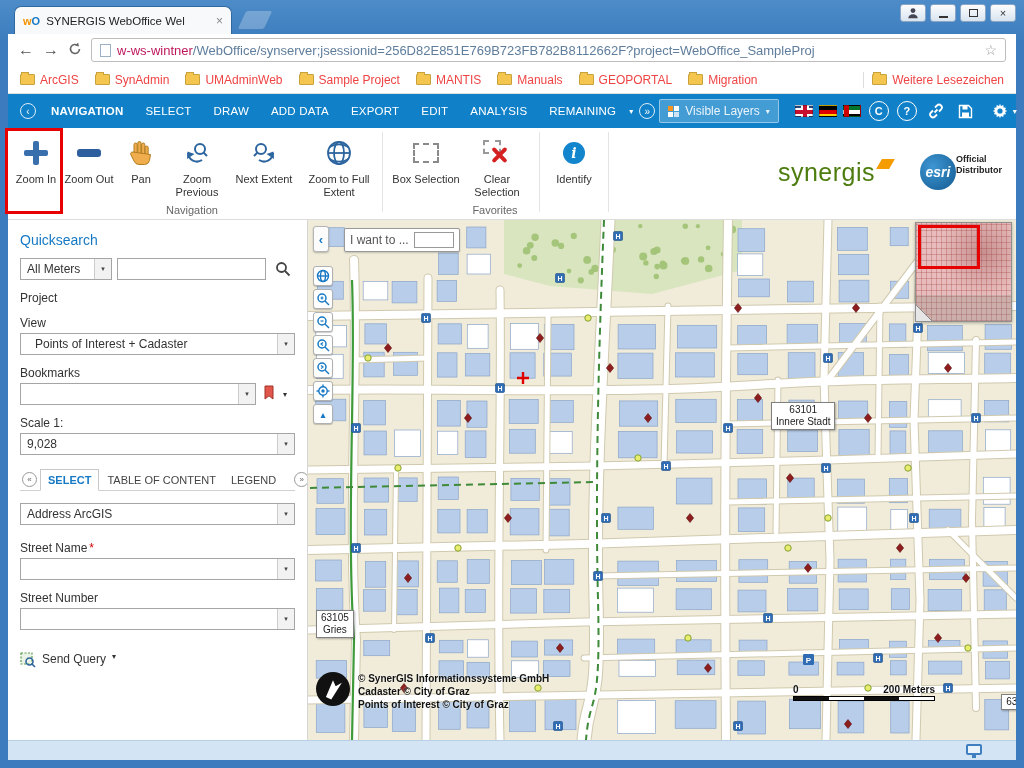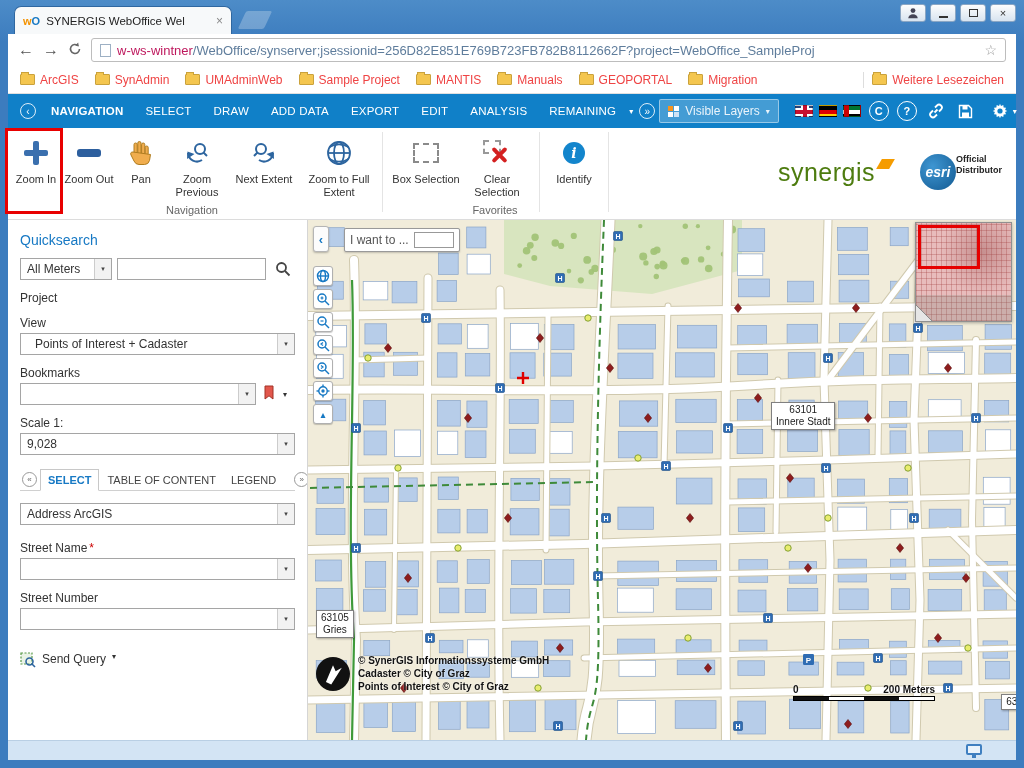--- a/index.html
+++ b/index.html
@@ -102,21 +102,21 @@
 .map-collapse{position:absolute;left:5px;top:6px;width:16px;height:26px;background:#fcfcfc;border:1px solid #b5b5b5;border-radius:3px;color:#1779c4;font-size:13px;font-weight:bold;display:flex;align-items:center;justify-content:center;box-shadow:0 1px 2px rgba(0,0,0,.25)}
 .iwant{position:absolute;left:36px;top:8px;height:24px;background:#fff;border:1px solid #999;border-radius:2px;display:flex;align-items:center;gap:5px;padding:0 5px;font-size:12px;color:#555;box-shadow:0 1px 2px rgba(0,0,0,.2)}
 .iw-in{width:40px;height:16px;border:1px solid #999;font-size:11px}
 .maptools{position:absolute;left:5px;top:46px;display:flex;flex-direction:column;gap:3px}
 .mt{width:20px;height:20px;background:#fff;border:1px solid #b0b0b0;border-radius:3px;display:flex;align-items:center;justify-content:center;color:#1779c4;font-size:10px;box-shadow:0 1px 1px rgba(0,0,0,.2)}
 .overview{position:absolute;right:4px;top:2px;width:97px;height:100px;border:1px solid #909090;background-color:#e8bcbc;background-image:repeating-linear-gradient(90deg,rgba(160,60,60,.3) 0 1px,transparent 1px 5px),repeating-linear-gradient(0deg,rgba(160,60,60,.3) 0 1px,transparent 1px 6px),radial-gradient(circle at 70% 30%,rgba(120,40,40,.3),transparent 45%);box-shadow:0 1px 3px rgba(0,0,0,.3)}
 .ov-rect{position:absolute;left:2px;top:2px;width:62px;height:44px;border:3px solid #e60000}
 .ov-strip{position:absolute;left:0;right:0;bottom:0;height:26px;background:rgba(120,130,120,.25)}
 .ov-fold{position:absolute;left:0;bottom:0;width:16px;height:16px;background:linear-gradient(45deg,#e6e6e6 48%,#8a8a8a 50%,transparent 52%)}
 .map-label{position:absolute;background:#fff;border:1px solid #808080;font-size:10px;color:#222;padding:1px 4px;text-align:center;line-height:1.2;box-shadow:1px 1px 2px rgba(0,0,0,.3);white-space:nowrap}
-.copyright{position:absolute;left:8px;top:434px;display:flex;align-items:center;gap:8px}
+.copyright{position:absolute;left:8px;top:452px;display:flex;gap:8px}
 .northlogo{width:34px;height:34px;border-radius:50%;background:#111;display:flex;align-items:center;justify-content:center;flex:none}
 .copy-lines{font-size:10px;font-weight:bold;color:#111;line-height:1.3;text-shadow:0 0 2px rgba(255,255,255,.9)}
 .scalebar{position:absolute;left:485px;top:464px;width:142px}
 .sb-row{display:flex;justify-content:space-between;font-size:10px;font-weight:bold;color:#111;text-shadow:0 0 2px #fff}
 .sb-bar{height:5px;border:1px solid #000;display:flex;margin-top:1px;background:#fff}
 .sb-bar i{flex:1;background:#111}
 .sb-bar i.w{background:#fff}
 
 .statusbar{height:20px;background:#d3e4f4;border-top:1px solid #b9cfe4;position:relative}
 .disp{position:absolute;right:34px;top:3px;width:16px;height:11px;border:2px solid #3f7fc0;border-radius:2px;background:#eaf3fb}

